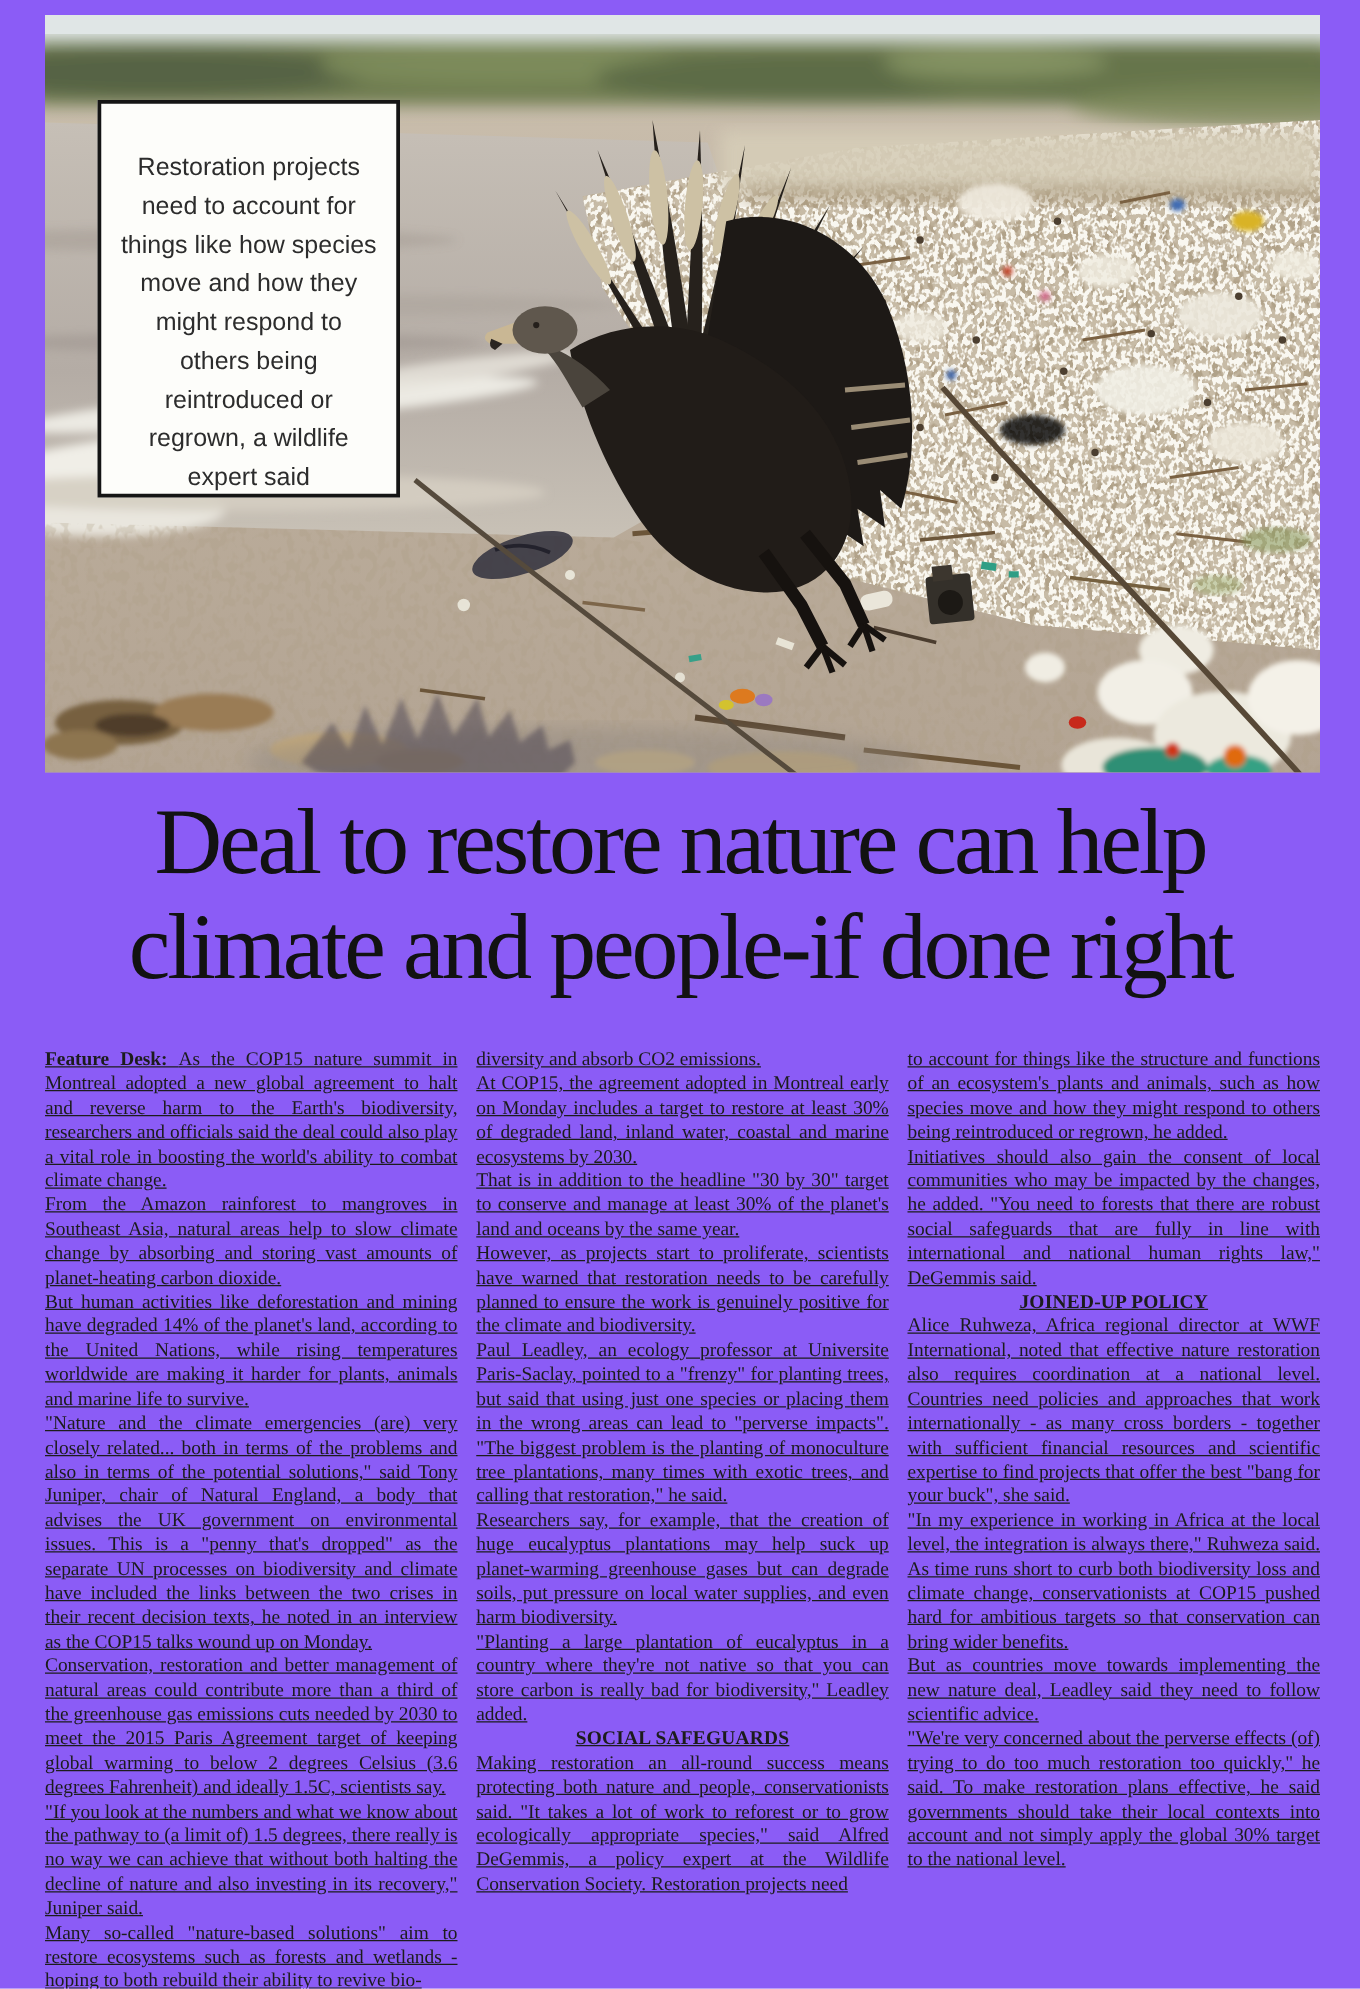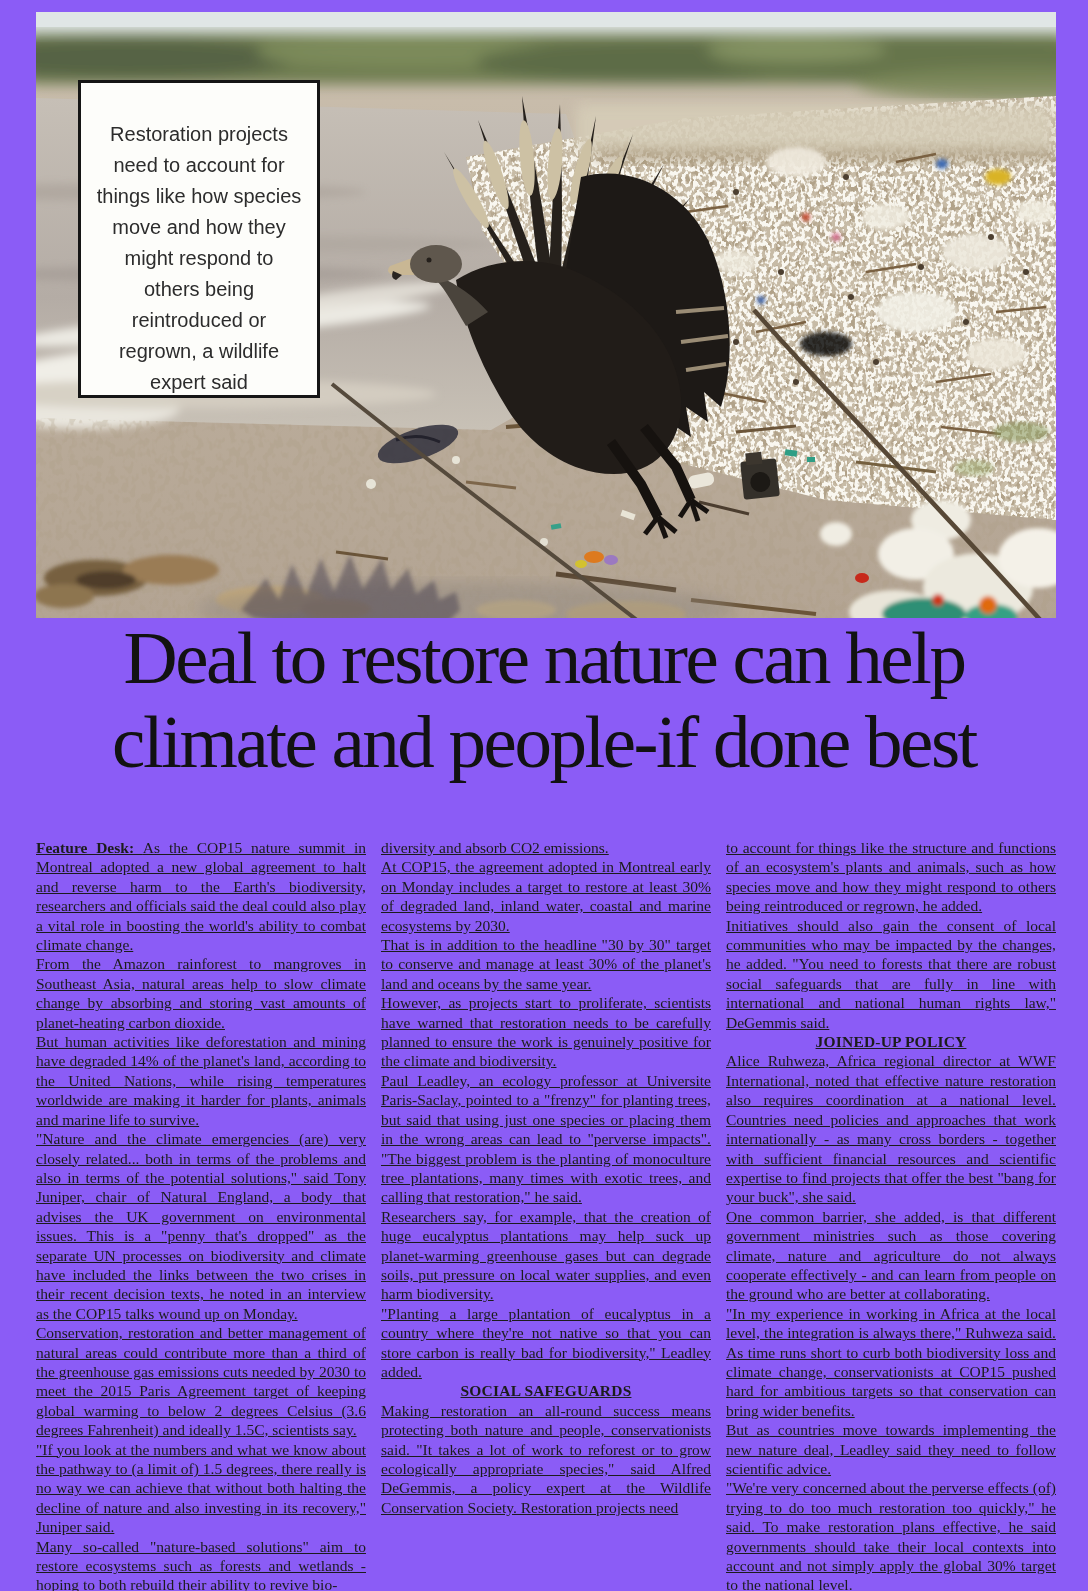--- a/index.html
+++ b/index.html
@@ -6,21 +6,21 @@
   .page{position:relative;width:1088px;height:1591px;background:#8b5cf6;overflow:hidden;
         font-family:"Liberation Serif",serif;color:#1b1b1b;}
   
   .photo{position:absolute;left:36px;top:12px;width:1020px;height:606px;overflow:hidden;background:#bcae9c;}
   .photo svg{position:absolute;left:0;top:0;}
   .quote-box{position:absolute;left:42px;top:68px;width:242px;height:318px;box-sizing:border-box;
              background:#fdfdfa;border:3px solid #151515;padding:36px 14px 0 14px;}
   .quote-box p{margin:0;font-family:"Liberation Sans",sans-serif;font-size:20px;line-height:31px;
                color:#2c2c2c;text-align:center;}
   
-  .headline{margin:0;position:absolute;left:0;top:616px;width:1088px;text-align:center;
+  .headline{margin:0;position:absolute;left:0;top:632px;width:1088px;text-align:center;
             font-family:"Liberation Serif",serif;font-weight:400;color:#121212;
             font-size:75px;line-height:84px;letter-spacing:-2.5px;}
   
   .article{position:absolute;left:36px;top:838px;width:1020px;display:flex;gap:15px;}
   .col{flex:1 1 0;min-width:0;}
   .col p{margin:0;font-size:15.5px;line-height:19.4px;text-align:justify;color:#1c1c1c;text-decoration:underline;}
   .col p b{font-weight:700;}
   .col p.subhead{font-weight:700;text-align:center;letter-spacing:.2px;}
 </style>
 </head>
@@ -271,21 +271,21 @@
         <path d="M718,298 C790,380 880,470 1008,612" stroke="#574836" stroke-width="4.5"></path>
         <path d="M296,372 C380,440 500,530 606,612" stroke="#554a3c" stroke-width="4"></path>
       </g>
     </svg>
 
     <div class="quote-box">
       <p>Restoration projects need to account for things like how species move and how they might respond to others being reintroduced or regrown, a wildlife expert said</p>
     </div>
   </div>
 
-  <h1 class="headline"><span>Deal to restore nature can help</span><br><span>climate and people-if done best</span></h1>
+  <h1 class="headline"><span>Deal to restore nature can help</span><br><span>climate and people-if done right</span></h1>
 
   <div class="article">
     <div class="col">
         <p><b>Feature Desk: </b>As the COP15 nature summit in Montreal adopted a new global agreement to halt and reverse harm to the Earth's biodiversity, researchers and officials said the deal could also play a vital role in boosting the world's ability to combat climate change.</p>
         <p>From the Amazon rainforest to mangroves in Southeast Asia, natural areas help to slow climate change by absorbing and storing vast amounts of planet-heating carbon dioxide.</p>
         <p>But human activities like deforestation and mining have degraded 14% of the planet's land, according to the United Nations, while rising temperatures worldwide are making it harder for plants, animals and marine life to survive.</p>
         <p>"Nature and the climate emergencies (are) very closely related... both in terms of the problems and also in terms of the potential solutions," said Tony Juniper, chair of Natural England, a body that advises the UK government on environmental issues. This is a "penny that's dropped" as the separate UN processes on biodiversity and climate have included the links between the two crises in their recent decision texts, he noted in an interview as the COP15 talks wound up on Monday.</p>
         <p>Conservation, restoration and better management of natural areas could contribute more than a third of the greenhouse gas emissions cuts needed by 2030 to meet the 2015 Paris Agreement target of keeping global warming to below 2 degrees Celsius (3.6 degrees Fahrenheit) and ideally 1.5C, scientists say.</p>
         <p>"If you look at the numbers and what we know about the pathway to (a limit of) 1.5 degrees, there really is no way we can achieve that without both halting the decline of nature and also investing in its recovery," Juniper said.</p>
         <p>Many so-called "nature-based solutions" aim to restore ecosystems such as forests and wetlands - hoping to both rebuild their ability to revive bio-</p>
@@ -299,20 +299,19 @@
         <p>Researchers say, for example, that the creation of huge eucalyptus plantations may help suck up planet-warming greenhouse gases but can degrade soils, put pressure on local water supplies, and even harm biodiversity.</p>
         <p>"Planting a large plantation of eucalyptus in a country where they're not native so that you can store carbon is really bad for biodiversity," Leadley added.</p>
         <p class="subhead">SOCIAL SAFEGUARDS</p>
         <p>Making restoration an all-round success means protecting both nature and people, conservationists said. "It takes a lot of work to reforest or to grow ecologically appropriate species," said Alfred DeGemmis, a policy expert at the Wildlife Conservation Society. Restoration projects need</p>
       </div>
     <div class="col">
         <p>to account for things like the structure and functions of an ecosystem's plants and animals, such as how species move and how they might respond to others being reintroduced or regrown, he added.</p>
         <p>Initiatives should also gain the consent of local communities who may be impacted by the changes, he added. "You need to forests that there are robust social safeguards that are fully in line with international and national human rights law," DeGemmis said.</p>
         <p class="subhead">JOINED-UP POLICY</p>
         <p>Alice Ruhweza, Africa regional director at WWF International, noted that effective nature restoration also requires coordination at a national level. Countries need policies and approaches that work internationally - as many cross borders - together with sufficient financial resources and scientific expertise to find projects that offer the best "bang for your buck", she said.</p>
-        <p>One common barrier, she added, is that different government ministries such as those covering climate, nature and agriculture do not always cooperate effectively - and can learn from people on the ground who are better at collaborating.</p>
         <p>"In my experience in working in Africa at the local level, the integration is always there," Ruhweza said. As time runs short to curb both biodiversity loss and climate change, conservationists at COP15 pushed hard for ambitious targets so that conservation can bring wider benefits.</p>
         <p>But as countries move towards implementing the new nature deal, Leadley said they need to follow scientific advice.</p>
         <p>"We're very concerned about the perverse effects (of) trying to do too much restoration too quickly," he said. To make restoration plans effective, he said governments should take their local contexts into account and not simply apply the global 30% target to the national level.</p>
       </div>
   </div>
 
 </div>
 
 </body></html>

